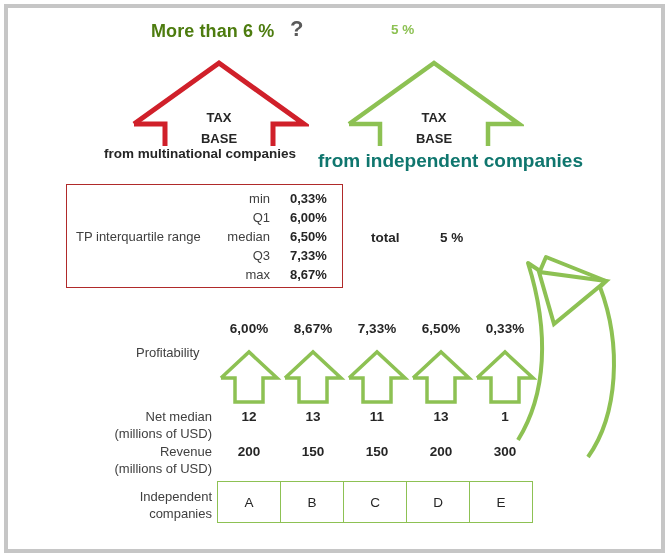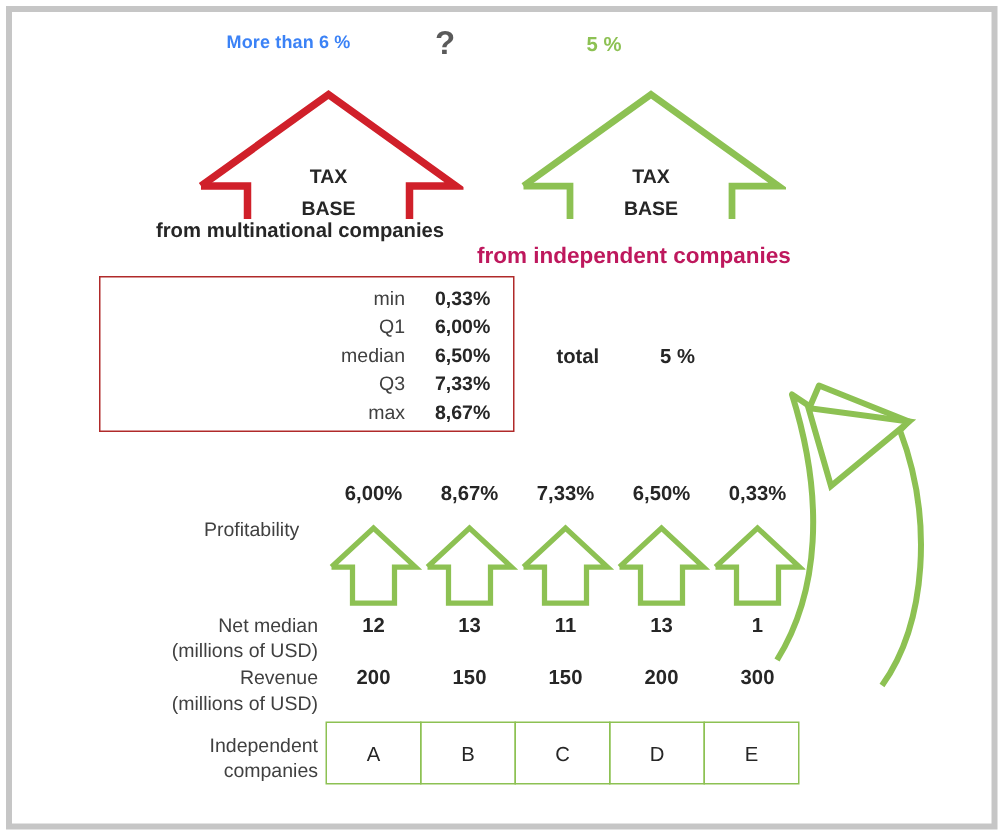--- a/index.html
+++ b/index.html
@@ -30,23 +30,23 @@
   .txt {
     position: absolute;
     white-space: nowrap;
     color: #262626;
     line-height: 1;
   }
 
   
   #lbl-more-than {
     left: 151px; top: 22px;
-    font-size: 12px;
-    font-weight: bold;
-    color: #3b82f6;
+    font-size: 18px;
+    font-weight: bold;
+    color: #4d7c0f;
     letter-spacing: .1px;
   }
   #lbl-question {
     left: 290px; top: 18px;
     font-size: 22px;
     font-weight: bold;
     color: #5a5a5a;
   }
   #lbl-five-pct-top {
     left: 391px; top: 23px;
@@ -70,22 +70,22 @@
   #tax-red   { left: 184px; top: 110px; }
   #base-red  { left: 184px; top: 131px; }
   #tax-green { left: 399px; top: 110px; }
   #base-green{ left: 399px; top: 131px; }
 
   #lbl-from-multinational {
     left: 104px; top: 147px;
     font-size: 13.5px; font-weight: bold; color: #262626;
   }
   #lbl-from-independent {
-    left: 318px; top: 163px;
-    font-size: 15px; font-weight: bold; color: #be185d;
+    left: 318px; top: 151px;
+    font-size: 19px; font-weight: bold; color: #0f766e;
   }
 
   
   #tp-box {
     left: 66px; top: 184px;
     width: 277px; height: 104px;
     border: 1.5px solid #b02a2a;
     box-sizing: border-box;
   }
   #tp-label {
@@ -220,20 +220,21 @@
     <svg width="180" height="90" viewBox="0 0 180 90">
       <polyline points="5,66 90,5 175,66 144,66 144,88" fill="none" stroke="#8dc153" stroke-width="4.5" stroke-linejoin="miter" stroke-linecap="butt"></polyline>
       <polyline points="5,66 36,66 36,88" fill="none" stroke="#8dc153" stroke-width="4.5" stroke-linejoin="miter" stroke-linecap="butt"></polyline>
     </svg>
   </div>
   <div class="big-arrow-text" id="tax-green">TAX</div>
   <div class="big-arrow-text" id="base-green">BASE</div>
   <div class="txt" id="lbl-from-independent">from independent companies</div>
 
   <div class="abs" id="tp-box"></div>
+  <div class="txt" id="tp-label">TP interquartile range</div>
 
   <div class="abs" id="tp-rows">
     <div class="tp-row">
       <span class="tp-key">min</span>
       <span class="tp-val">0,33%</span>
     </div>
     <div class="tp-row">
       <span class="tp-key">Q1</span>
       <span class="tp-val">6,00%</span>
     </div>

